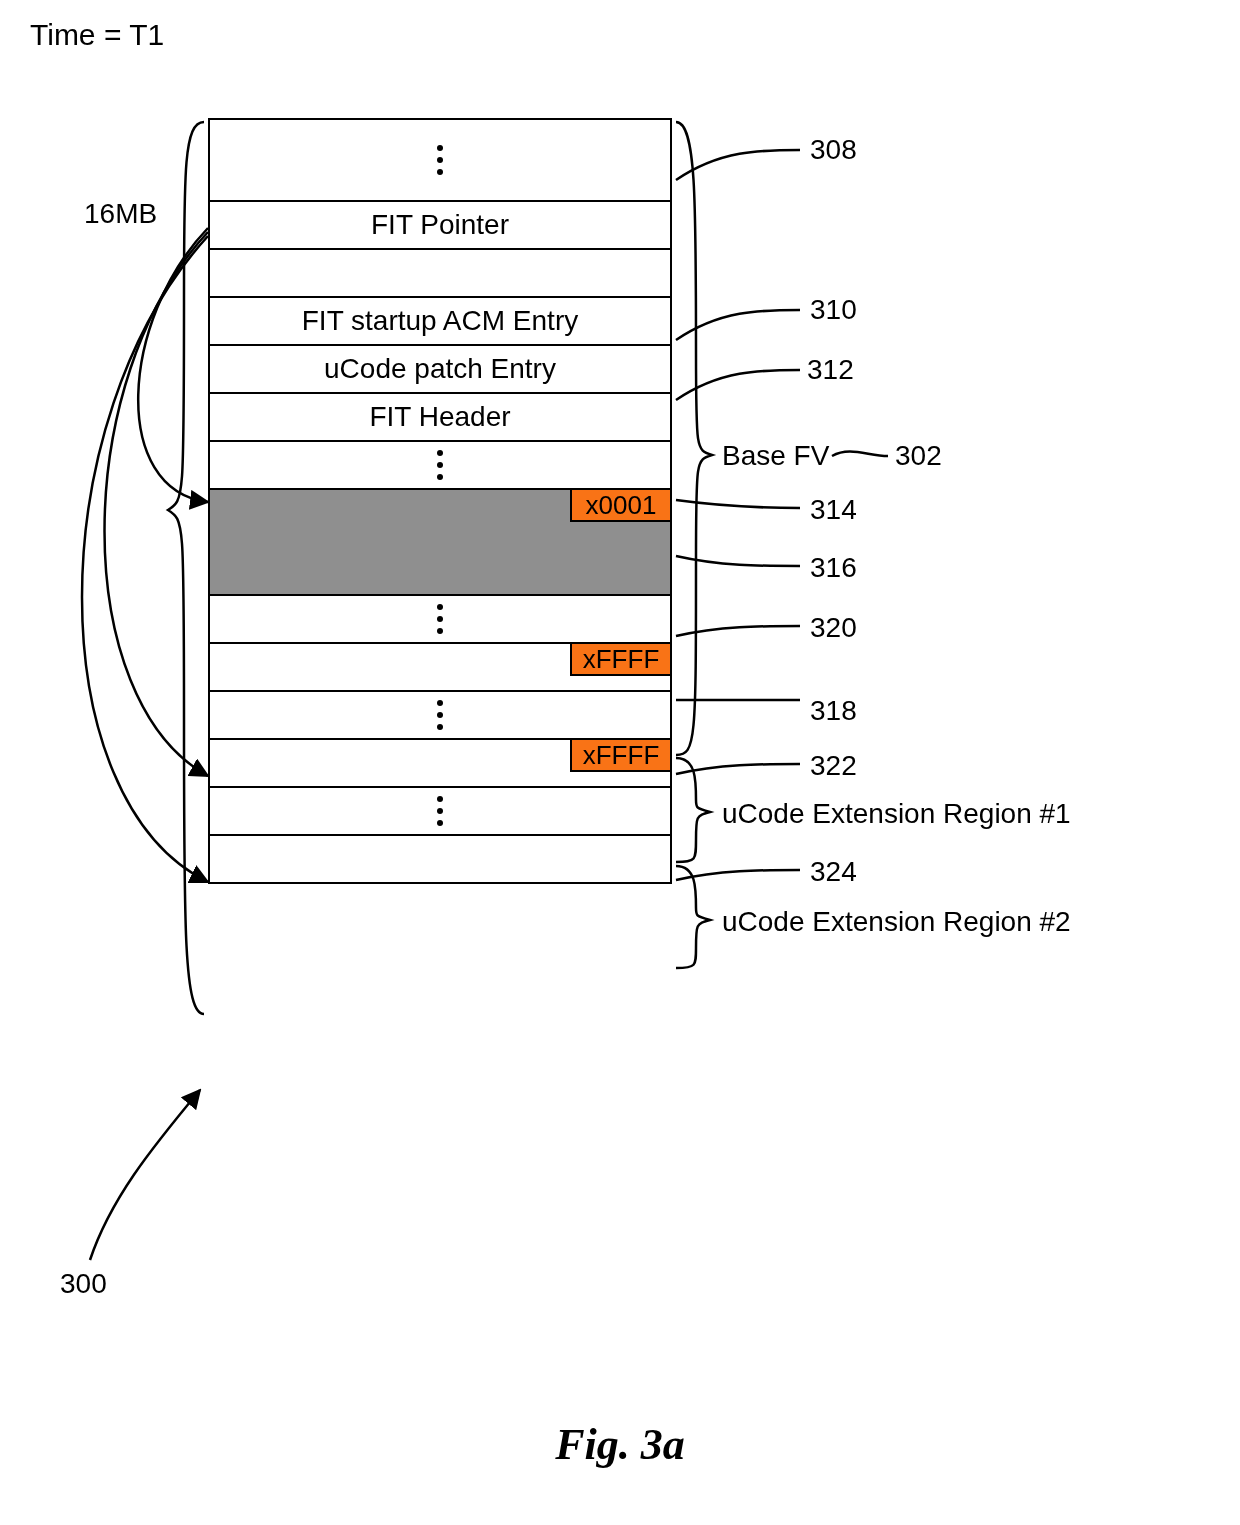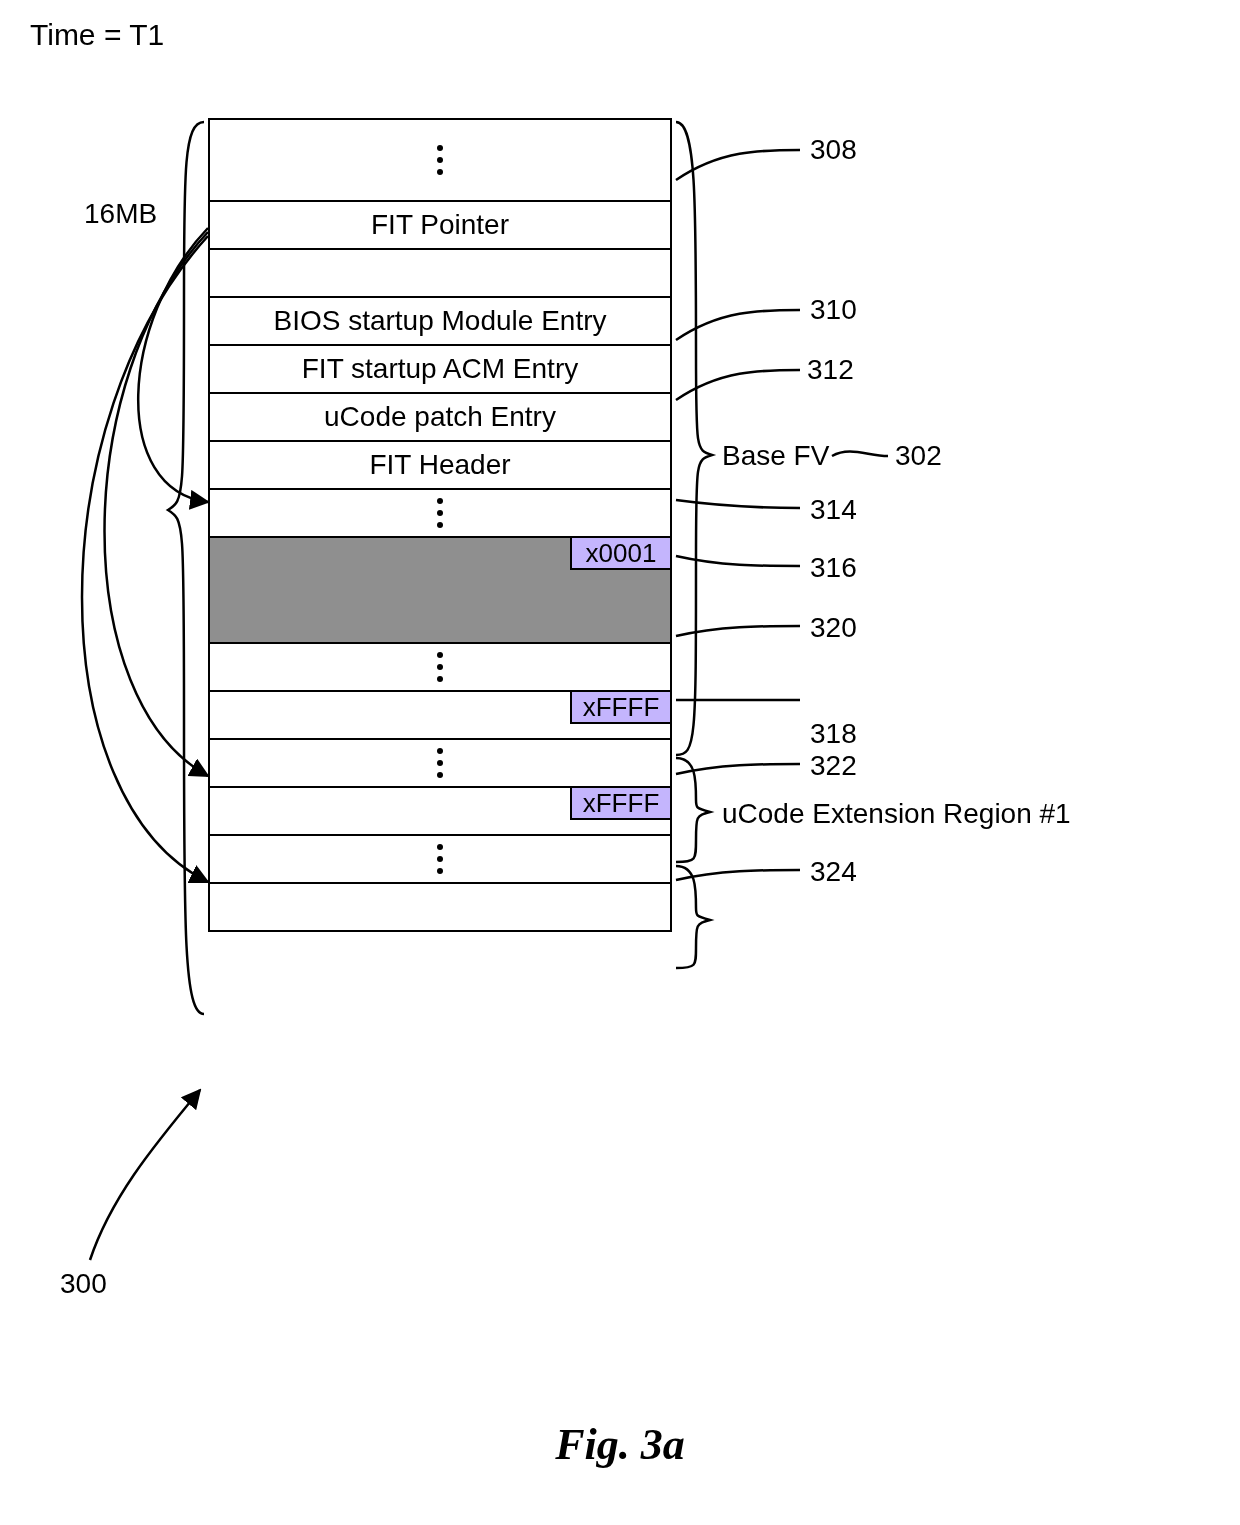--- a/index.html
+++ b/index.html
@@ -49,21 +49,21 @@
   }
   .row .sub {
     position: absolute;
     top: 0;
     right: 0;
     height: 32px;
     min-width: 100px;
     padding: 0 8px;
     border-left: 2.5px solid #000;
     border-bottom: 2.5px solid #000;
-    background: #c4b5fd;
+    background: #f97316;
     color: #000;
     display: flex;
     align-items: center;
     justify-content: center;
     font-size: 26px;
     box-sizing: border-box;
   }
   .vellipsis {
     display: flex;
     flex-direction: column;
@@ -121,21 +121,20 @@
   <div class="mem">
     <div class="row tall">
       <div class="vellipsis">
           <span></span>
           <span></span>
           <span></span>
         </div>
     </div>
     <div class="row">FIT Pointer</div>
     <div class="row"></div>
-    <div class="row">BIOS startup Module Entry</div>
     <div class="row">FIT startup ACM Entry</div>
     <div class="row">uCode patch Entry</div>
     <div class="row">FIT Header</div>
     <div class="row">
       <div class="vellipsis">
           <span></span>
           <span></span>
           <span></span>
         </div>
     </div>
@@ -223,27 +222,28 @@
 
     <path d="M90 1260 C 110 1200 150 1150 200 1090" fill="none" stroke="#000" stroke-width="2.5" marker-end="url(#arrow)"></path>
   </svg>
 
   <div class="side-label" style="top:198px; left:84px;">16MB</div>
 
   <div class="side-label" style="top:440px; left:722px;">Base FV</div>
   <div class="ref-label" style="top:440px; left:895px;">302</div>
 
   <div class="side-label" style="top:798px; left:722px;">uCode Extension Region #1</div>
+  <div class="side-label" style="top:906px; left:722px;">uCode Extension Region #2</div>
 
   <div class="ref-label" style="top:134px; left:810px;">308</div>
   <div class="ref-label" style="top:294px; left:810px;">310</div>
   <div class="ref-label" style="top:354px; left:767px;margin-left:40px;">312</div>
   <div class="ref-label" style="top:494px; left:810px;">314</div>
   <div class="ref-label" style="top:552px; left:810px;">316</div>
   <div class="ref-label" style="top:612px; left:810px;">320</div>
-  <div class="ref-label" style="top:718px; left:810px;">318</div>
+  <div class="ref-label" style="top:695px; left:810px;">318</div>
   <div class="ref-label" style="top:750px; left:810px;">322</div>
   <div class="ref-label" style="top:856px; left:810px;">324</div>
 
   <div class="ref-label" style="top:1268px; left:60px;">300</div>
 
   <div class="fig-caption">Fig. 3a</div>
 </div>
 
 </body></html>

